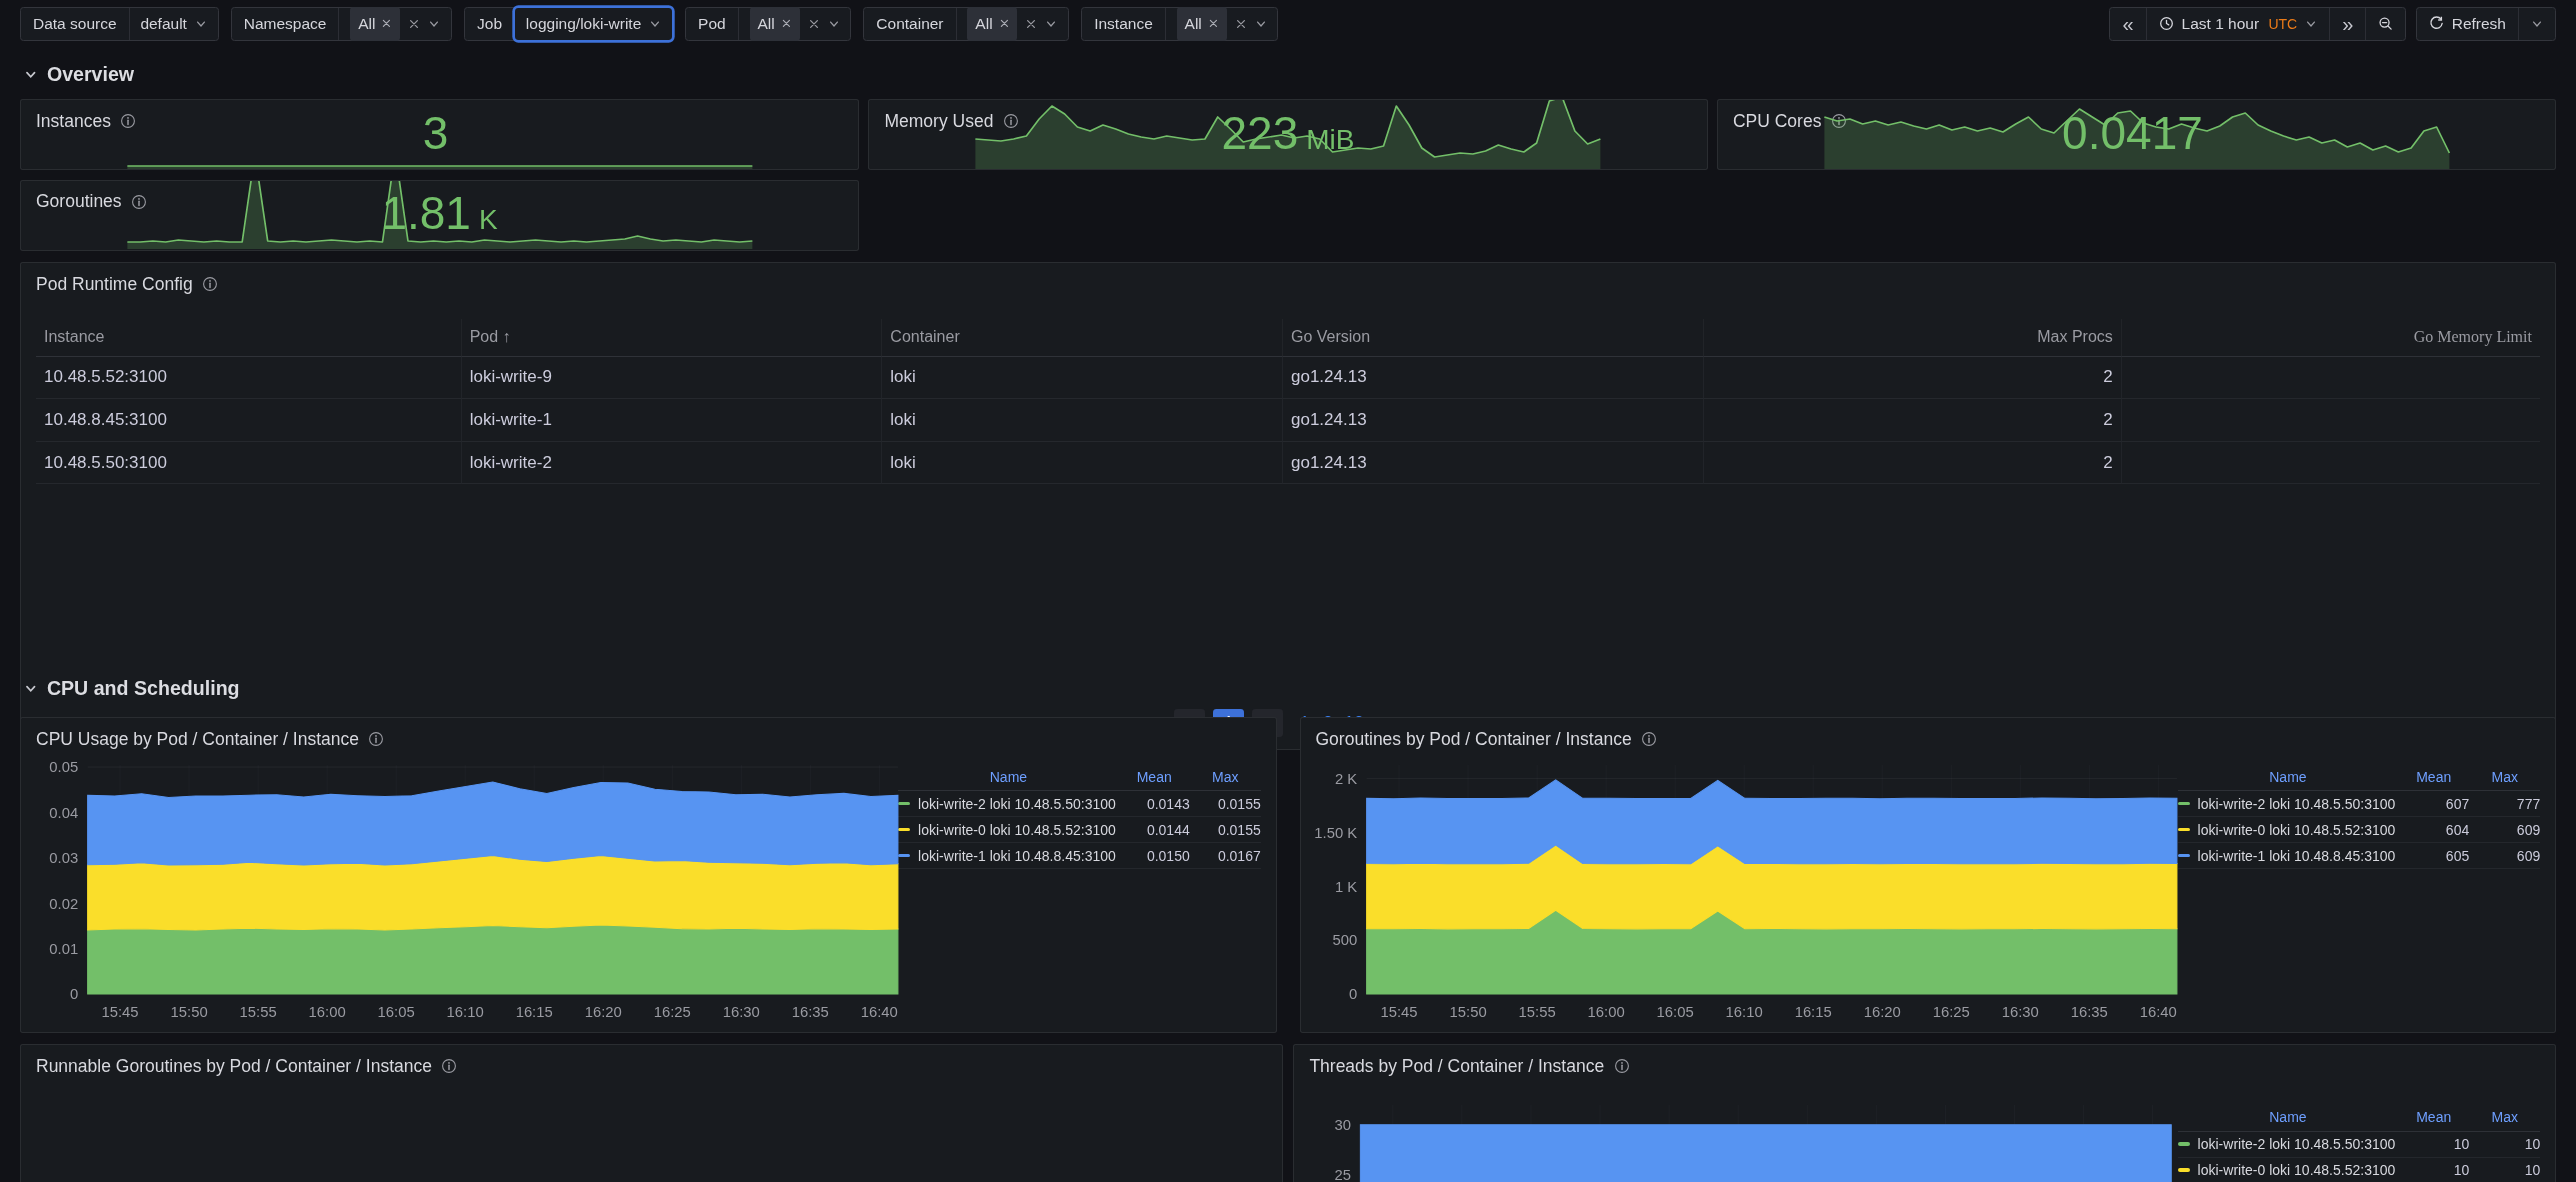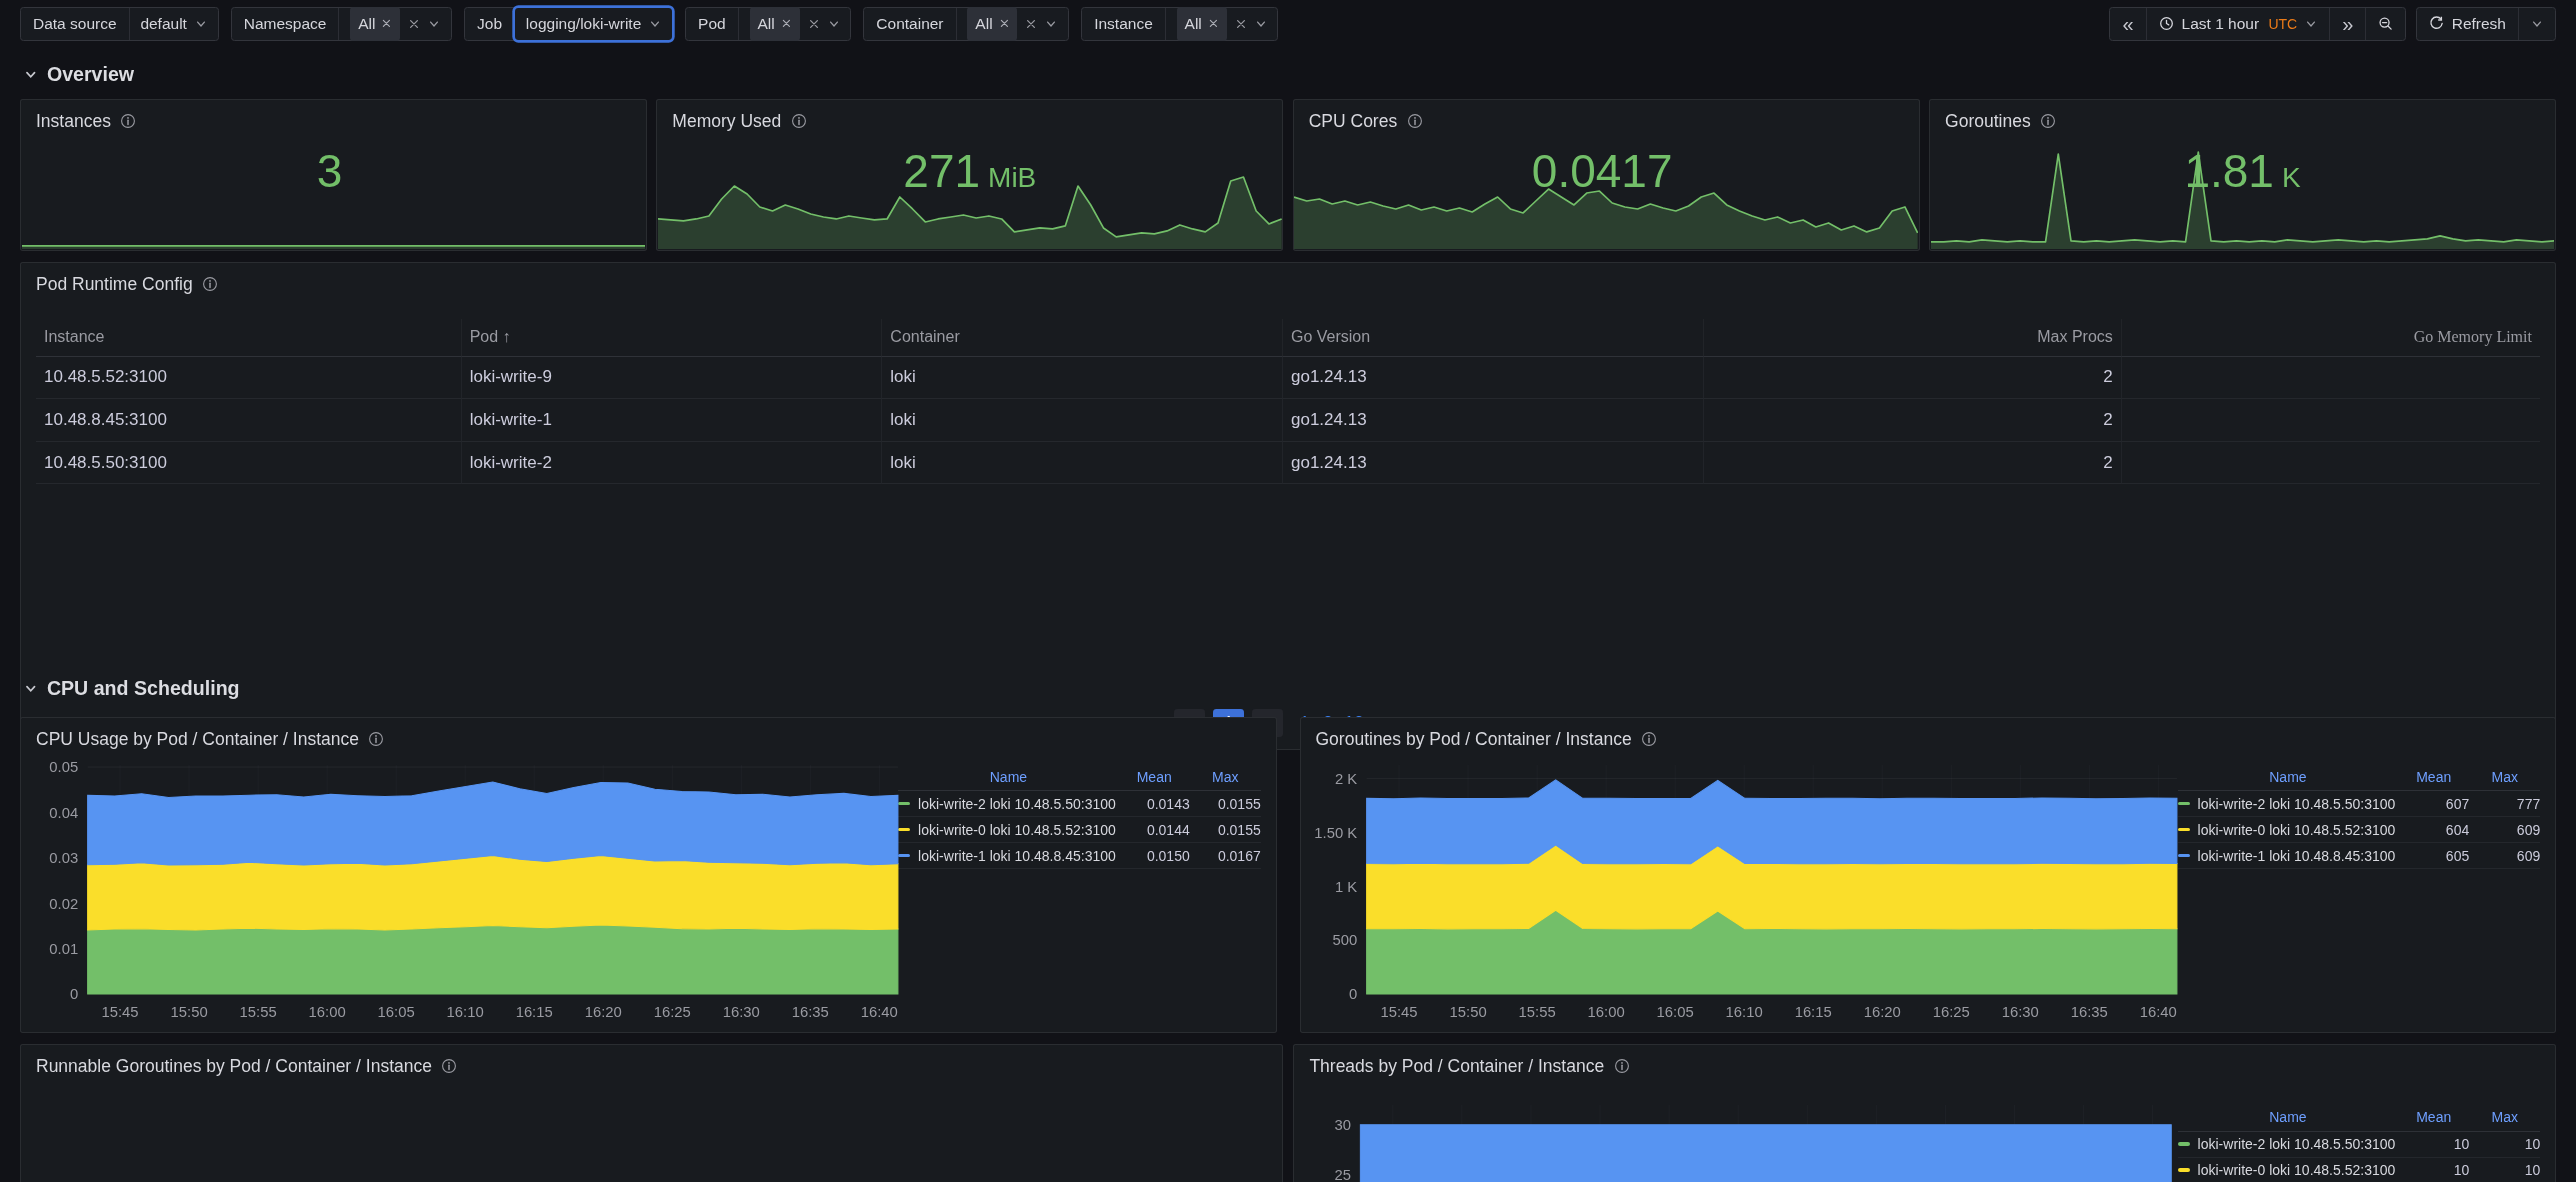--- a/index.html
+++ b/index.html
@@ -43,21 +43,21 @@
 
   
   .panel { position:absolute; background:#181b1f; border:0.7px solid rgba(204,204,220,0.10);
     border-radius:2.7px; }
   .panel-title { display:flex; align-items:center; gap:9.4px; padding:10.8px 15px 4px 15px;
     font-size:17.5px; color:#d8d9df; white-space:nowrap; }
   .panel-title .ic { color:#9a9ba2; width:16px; height:16px; }
 
   
   .stats-row { position:absolute; top:99px; left:20px; right:20px; height:152px;
-    display:grid; grid-template-columns:repeat(4,1fr); gap:9.4px; }
+    display:grid; grid-template-columns:repeat(3,1fr); gap:9.4px; }
   .stat-panel { position:relative; background:#181b1f; border:0.7px solid rgba(204,204,220,0.10); border-radius:2.7px; overflow:hidden; }
   .stat-value { position:absolute; top:47%; left:0; right:0; transform:translateY(-50%);
     text-align:center; color:#73BF69; font-weight:500; font-size:46px; z-index:2; }
   .stat-value .unit { font-size:28px; margin-left:8px; }
   .spark { position:absolute; left:0.7px; right:0.7px; bottom:0.7px; height:100px; width:calc(100% - 1.3px); z-index:1; }
 
   
   #runtime-panel { top:262px; left:20px; right:20px; height:488px; }
   .rt-table { margin:20px 15px 0 15px; font-size:17px; }
   .tr { display:grid; grid-template-columns:17% 16.8% 16% 16.8% 16.7% 16.7%; }
@@ -249,21 +249,21 @@
   </div>
   <div class="stat-panel">
     <div class="panel-title">
       <span>Memory Used</span>
       <svg class="ic" viewBox="0 0 16 16">
           <circle cx="8" cy="8" r="6.4" stroke="currentColor" stroke-width="1.1" fill="none"></circle>
           <circle cx="8" cy="4.9" r="0.9" fill="currentColor"></circle>
           <path d="M8 7.2v4.2" stroke="currentColor" stroke-width="1.5" stroke-linecap="round"></path>
         </svg>
     </div>
-    <div class="stat-value"><span>271</span><span class="unit">MiB</span></div>
+    <div class="stat-value"><span>223</span><span class="unit">MiB</span></div>
     <svg class="spark" viewBox="0 0 925 148">
         <path d="M0,148L0,103.6L18.877551020408163,105.08000000000001L37.755102040816325,106.56L56.63265306122449,103.6L75.51020408163265,99.16L94.38775510204081,74L113.26530612244898,54.760000000000005L132.14285714285714,66.6L151.0204081632653,85.84L169.89795918367346,91.75999999999999L188.77551020408163,82.88L207.6530612244898,88.8L226.53061224489795,96.2L245.40816326530614,100.64L264.2857142857143,103.6L283.16326530612247,99.16L302.0408163265306,102.12L320.9183673469388,105.08000000000001L339.7959183673469,103.6L358.67346938775506,71.03999999999999L377.55102040816325,88.8L396.4285714285714,108.03999999999999L415.3061224489796,103.6L434.18367346938777,100.64L453.0612244897959,97.68L471.9387755102041,102.12L490.8163265306123,99.16L509.69387755102036,103.6L528.5714285714286,122.84L547.4489795918367,119.88L566.3265306122449,116.92L585.2040816326531,118.4L604.0816326530612,113.96000000000001L622.9591836734694,54.760000000000005L641.8367346938776,82.88L660.7142857142858,116.92L679.5918367346939,130.24L698.469387755102,127.28L717.3469387755101,124.32L736.2244897959183,125.8L755.1020408163265,121.36L773.9795918367347,112.48L792.8571428571428,118.4L811.734693877551,122.84L830.6122448979592,109.52L849.4897959183673,47.36L868.3673469387755,41.44L887.2448979591836,91.75999999999999L906.1224489795918,111L925,103.6L925,148Z" fill="rgba(115,191,105,0.22)" stroke="none"></path>
         <path d="M0,103.6L18.877551020408163,105.08000000000001L37.755102040816325,106.56L56.63265306122449,103.6L75.51020408163265,99.16L94.38775510204081,74L113.26530612244898,54.760000000000005L132.14285714285714,66.6L151.0204081632653,85.84L169.89795918367346,91.75999999999999L188.77551020408163,82.88L207.6530612244898,88.8L226.53061224489795,96.2L245.40816326530614,100.64L264.2857142857143,103.6L283.16326530612247,99.16L302.0408163265306,102.12L320.9183673469388,105.08000000000001L339.7959183673469,103.6L358.67346938775506,71.03999999999999L377.55102040816325,88.8L396.4285714285714,108.03999999999999L415.3061224489796,103.6L434.18367346938777,100.64L453.0612244897959,97.68L471.9387755102041,102.12L490.8163265306123,99.16L509.69387755102036,103.6L528.5714285714286,122.84L547.4489795918367,119.88L566.3265306122449,116.92L585.2040816326531,118.4L604.0816326530612,113.96000000000001L622.9591836734694,54.760000000000005L641.8367346938776,82.88L660.7142857142858,116.92L679.5918367346939,130.24L698.469387755102,127.28L717.3469387755101,124.32L736.2244897959183,125.8L755.1020408163265,121.36L773.9795918367347,112.48L792.8571428571428,118.4L811.734693877551,122.84L830.6122448979592,109.52L849.4897959183673,47.36L868.3673469387755,41.44L887.2448979591836,91.75999999999999L906.1224489795918,111L925,103.6" fill="none" stroke="#73BF69" stroke-width="2.5" stroke-linejoin="round"></path>
       </svg>
   </div>
   <div class="stat-panel">
     <div class="panel-title">
       <span>CPU Cores</span>
       <svg class="ic" viewBox="0 0 16 16">
           <circle cx="8" cy="8" r="6.4" stroke="currentColor" stroke-width="1.1" fill="none"></circle>

